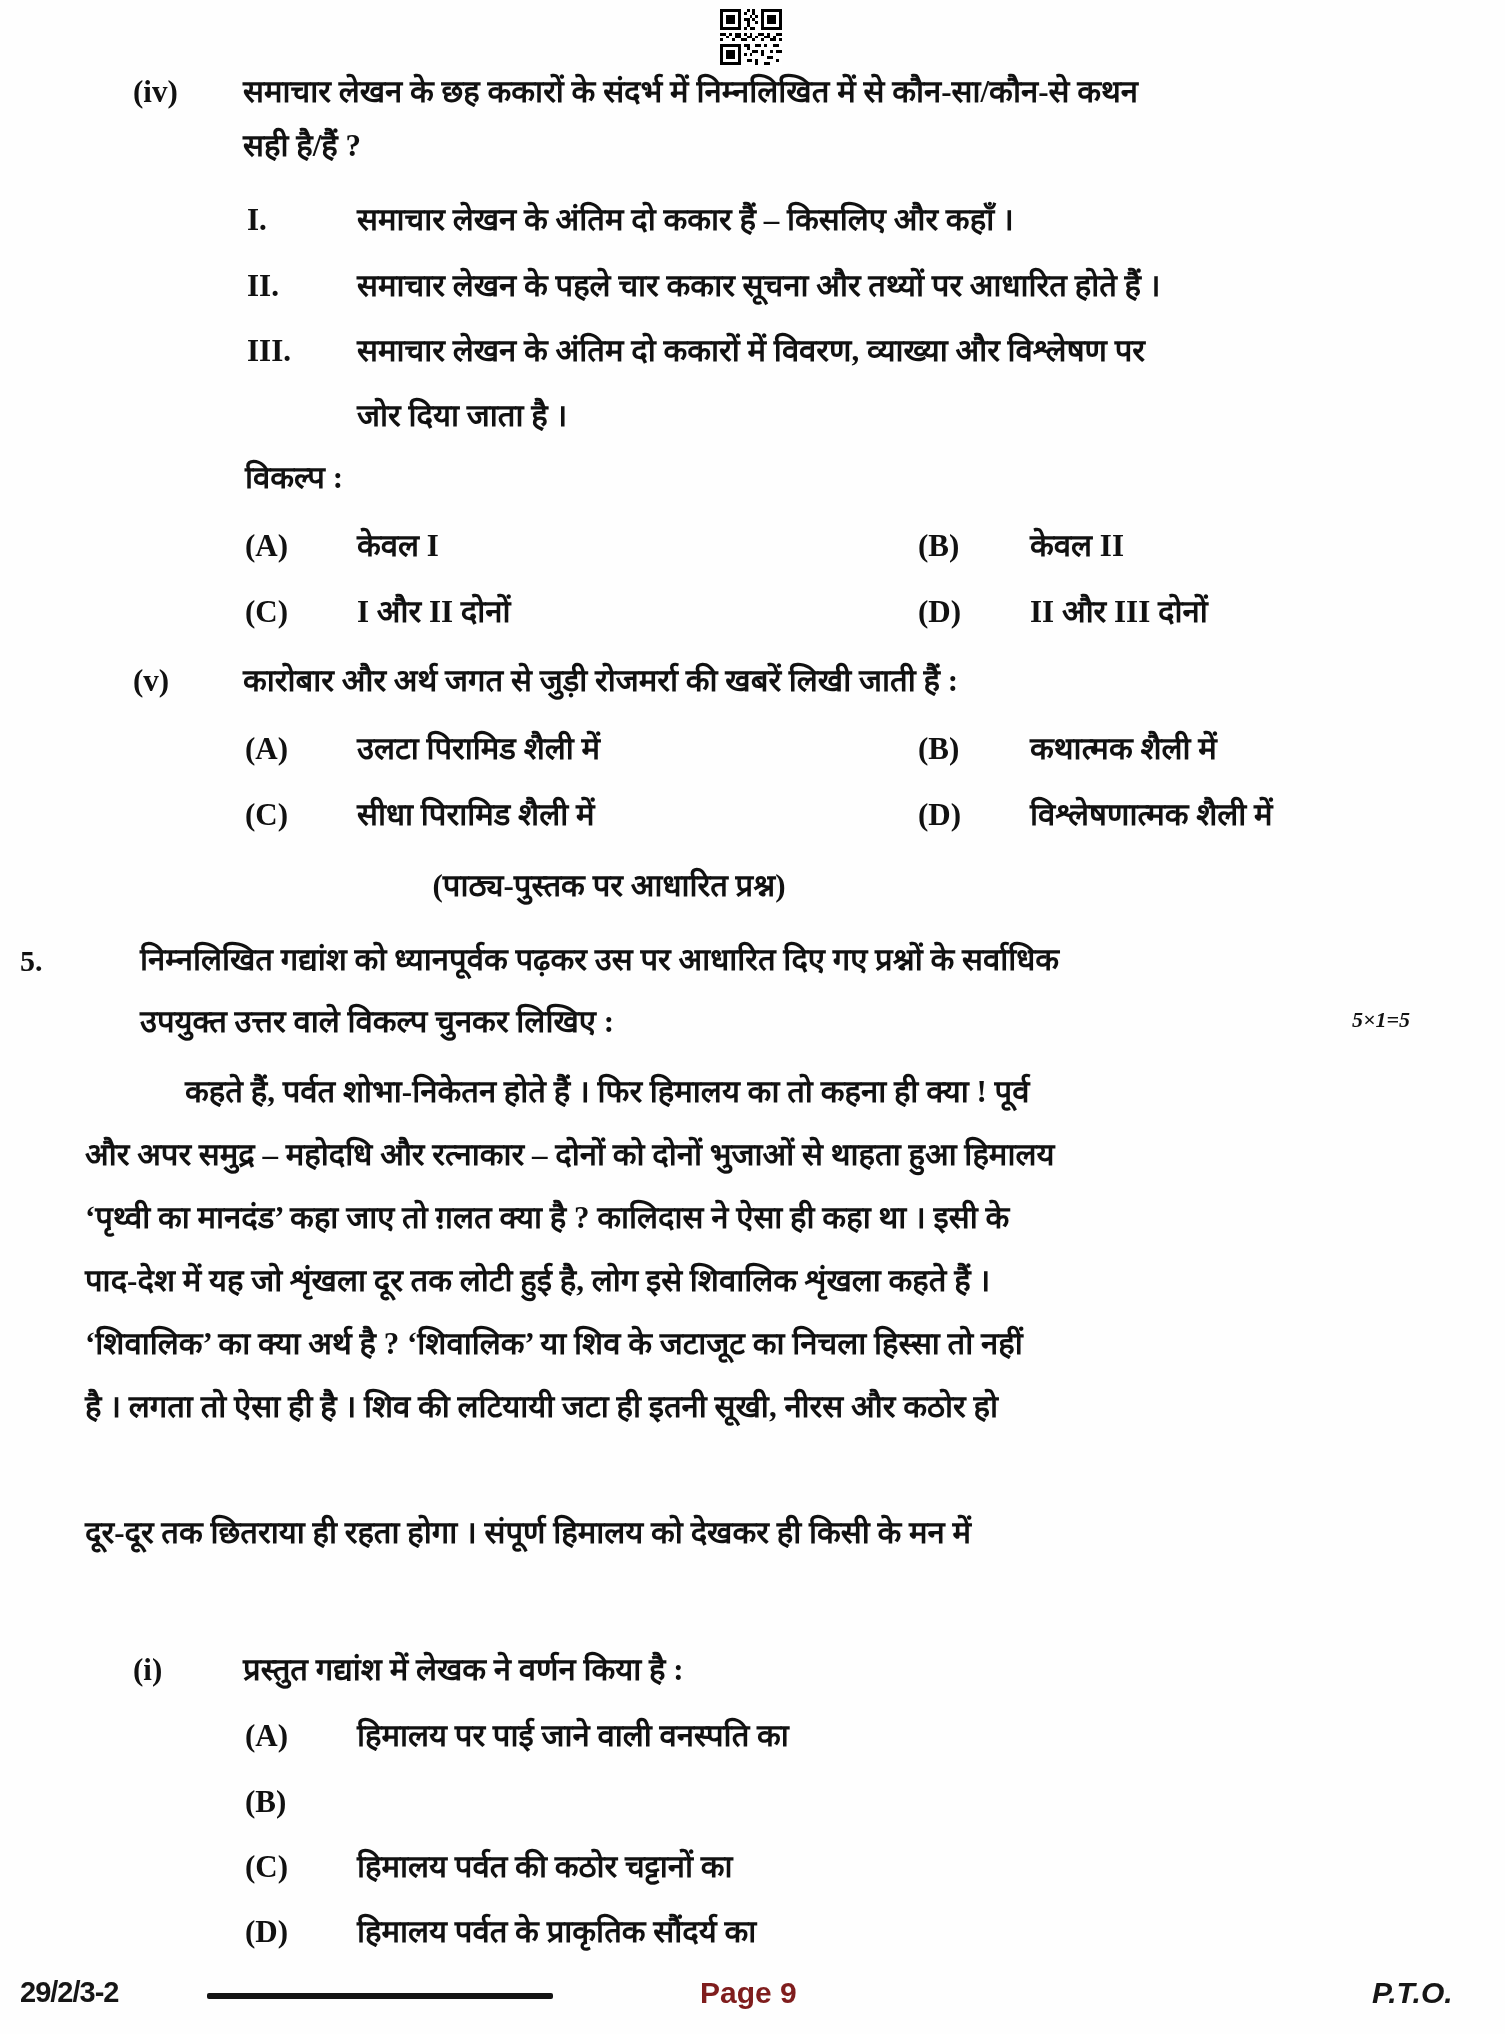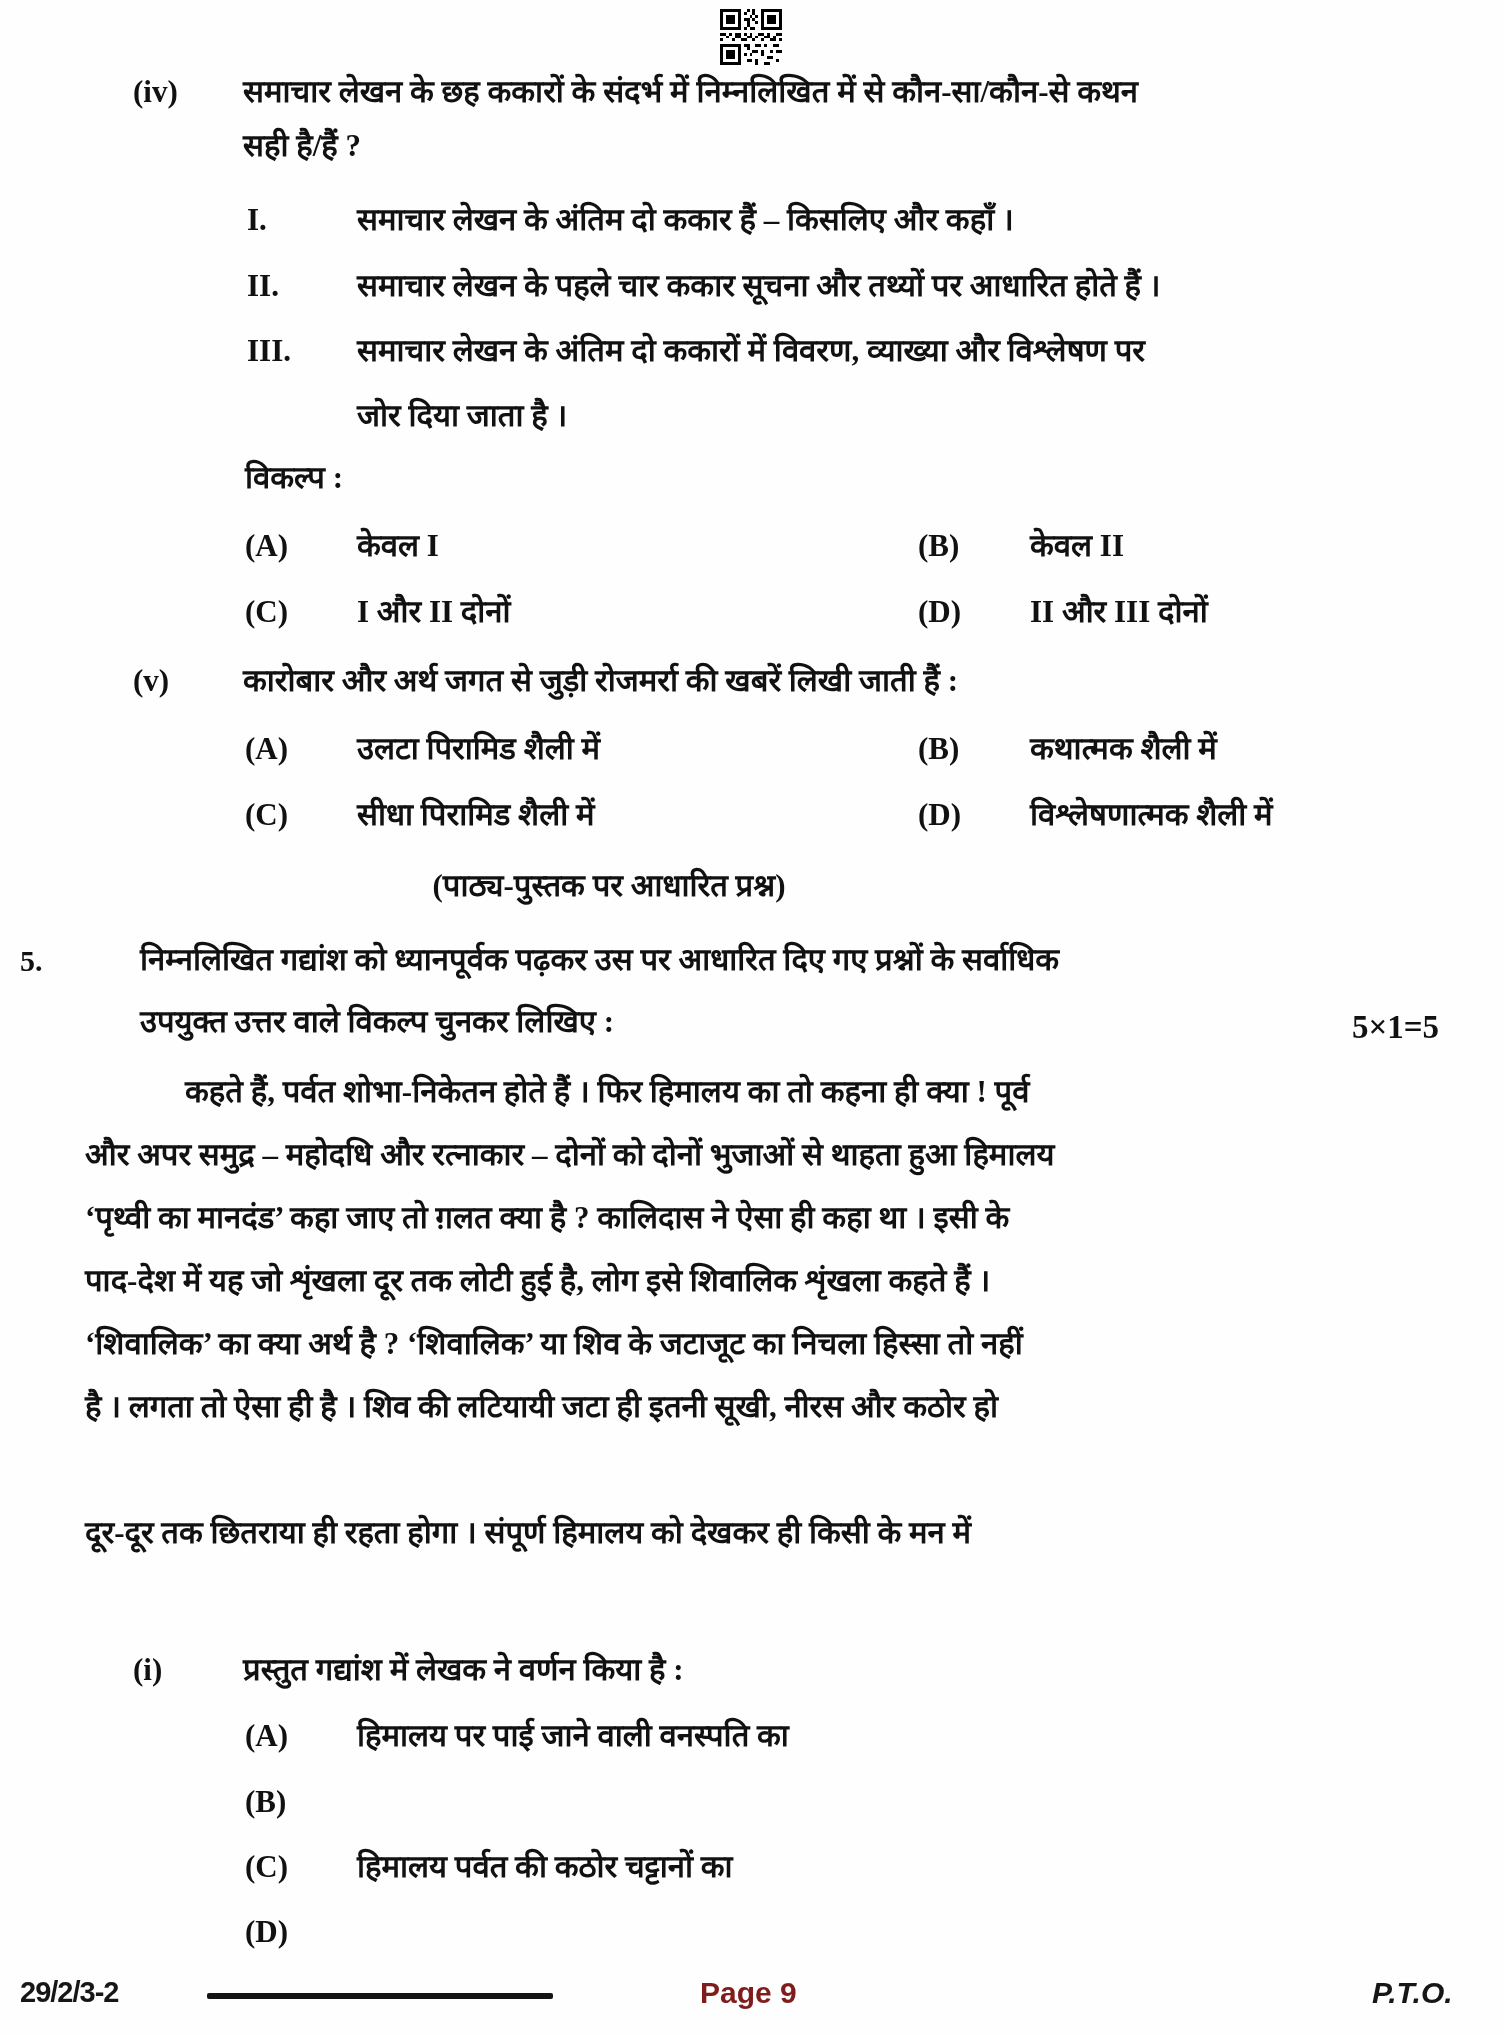--- a/index.html
+++ b/index.html
@@ -9,21 +9,21 @@
     background:#fefefe;
     font-family:"Liberation Serif","DejaVu Serif",serif;
     font-weight:700;
     color:#111;
     font-size:31px;
     overflow:hidden;
   }
   .abs{position:absolute;white-space:nowrap;line-height:1.3;}
   .lat{font-family:"Liberation Serif","DejaVu Serif",serif;}
   .center{text-align:center;}
-  .marks{font-size:33px;}
+  .marks{font-style:italic;font-size:22px;}
   .qnum{font-size:30px;}
   .footer-code{
     font-family:"Liberation Sans","DejaVu Sans",sans-serif;
     font-weight:700;font-size:29px;letter-spacing:-1px;color:#161616;
   }
   .footer-page{
     font-family:"Liberation Sans","DejaVu Sans",sans-serif;
     font-weight:700;font-size:30px;color:#7f1d1d;
   }
   .footer-pto{
@@ -159,19 +159,20 @@
 
   <div class="abs" style="left:133px;top:1650px">(i)</div>
   <div class="abs" style="left:243px;top:1650px">प्रस्तुत गद्यांश में लेखक ने वर्णन किया है :</div>
 
   <div class="abs" style="left:245px;top:1716px">(A)</div>
   <div class="abs" style="left:357px;top:1716px">हिमालय पर पाई जाने वाली वनस्पति का</div>
   <div class="abs" style="left:245px;top:1782px">(B)</div>
   <div class="abs" style="left:245px;top:1847px">(C)</div>
   <div class="abs" style="left:357px;top:1847px">हिमालय पर्वत की कठोर चट्टानों का</div>
   <div class="abs" style="left:245px;top:1912px">(D)</div>
+  <div class="abs" style="left:357px;top:1912px">हिमालय पर्वत के प्राकृतिक सौंदर्य का</div>
 
   <div class="abs footer-code" style="left:20px;top:1974px">29/2/3-2</div>
   <div class="footer-line"></div>
   <div class="abs footer-page" style="left:700px;top:1973px">Page 9</div>
   <div class="abs footer-pto" style="left:1372px;top:1973px">P.T.O.</div>
 
 </div>
 
 </body></html>

